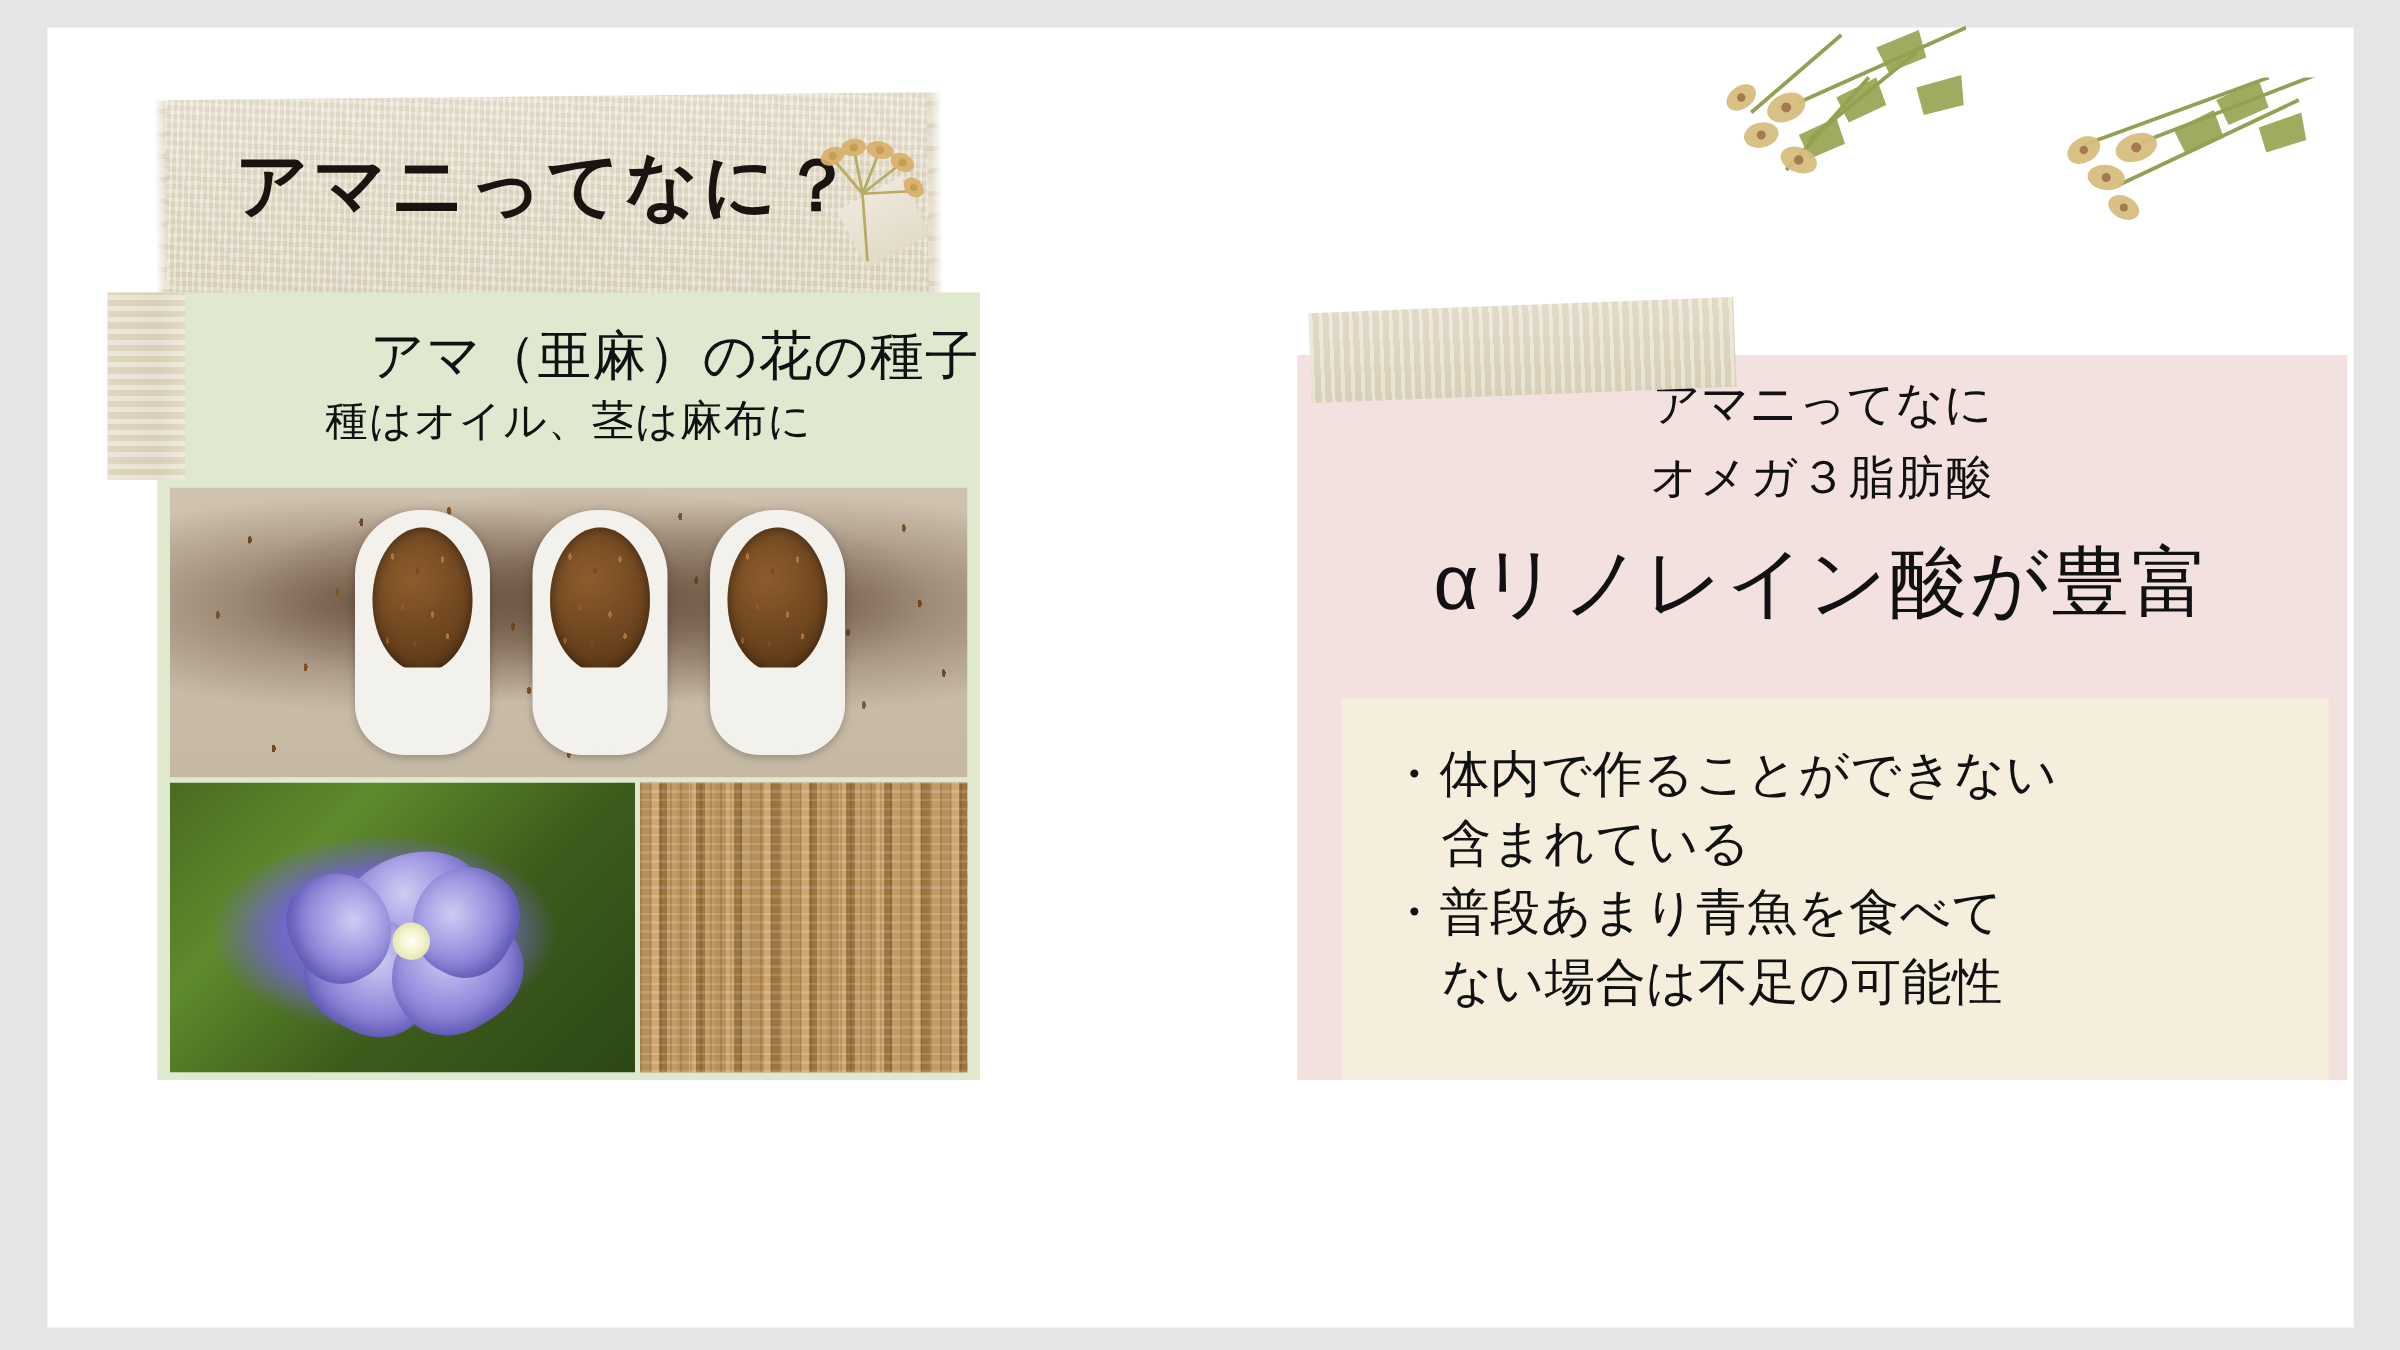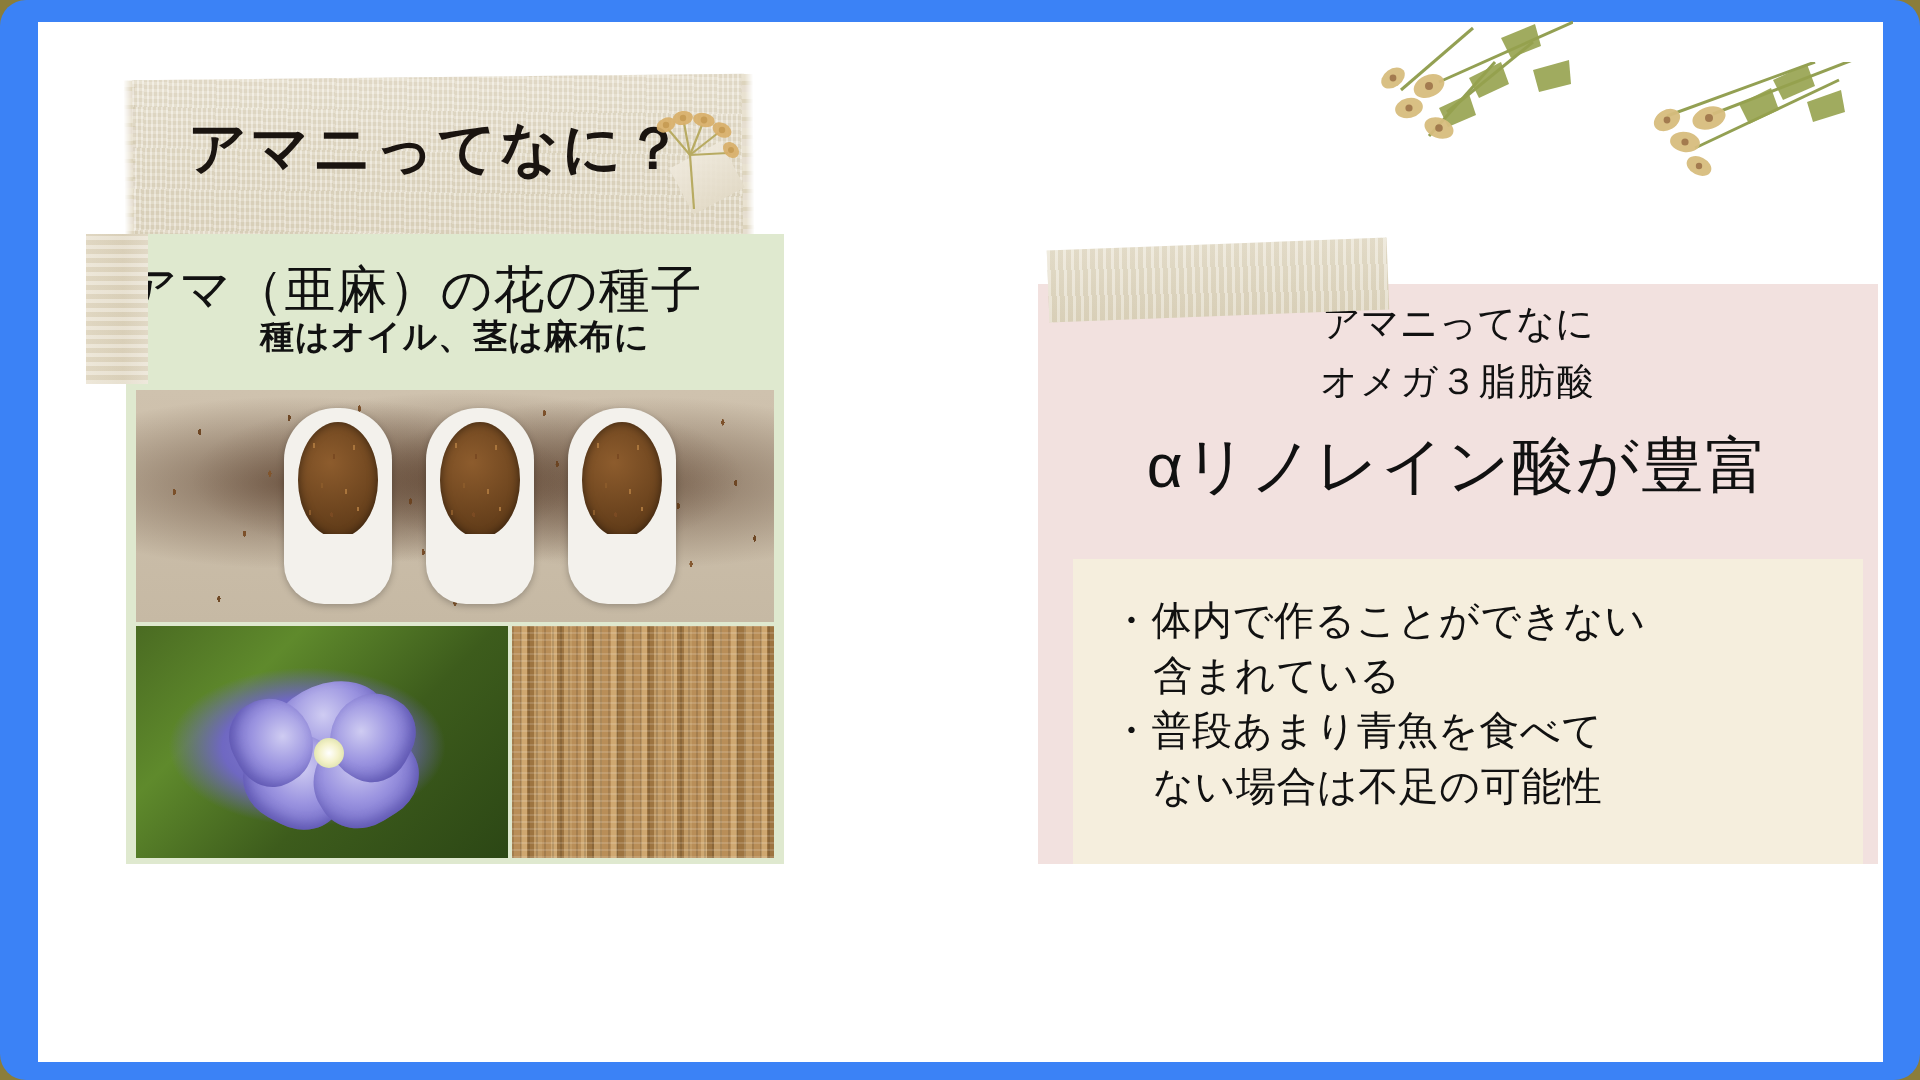--- a/index.html
+++ b/index.html
@@ -7,22 +7,21 @@
   body{
     width:1920px;height:1080px;
     background:#8b7d3a;
     font-family:"Liberation Sans","DejaVu Sans",sans-serif;
     overflow:hidden;
     position:relative;
   }
   #slide{
     position:absolute;
     left:0;top:0;width:1920px;height:1080px;
-    background:#3b82f6;
-    border-radius:26px;
+    background:#e5e5e5;
   }
   
   .page{
     position:absolute;
     left:38px;top:22px;
     width:1845px;height:1040px;
     background:#ffffff;
   }
 
   
@@ -86,30 +85,29 @@
 
   
   .green-panel{
     position:absolute;
     left:88px;top:212px;
     width:658px;height:630px;
     background:#dfe9cf;
   }
   .green-head{
     position:absolute;left:0;top:22px;width:100%;
-    text-align:left;
-    font-size:51px;color:#111;letter-spacing:1px;
+    text-align:right;
+    font-size:43px;color:#111;letter-spacing:1px;
     white-space:nowrap;
   }
   .green-sub{
     position:absolute;left:0;top:80px;width:100%;
     text-align:center;
     font-size:34px;color:#111;letter-spacing:1px;
     white-space:nowrap;
-    font-weight:bold;
   }
 
   
   .photo{position:absolute;overflow:hidden;}
   .photo-seeds{left:98px;top:368px;width:638px;height:232px;}
   .photo-flower{left:98px;top:604px;width:372px;height:232px;}
   .photo-burlap{left:474px;top:604px;width:262px;height:232px;}
 
   
   .seedbg{

